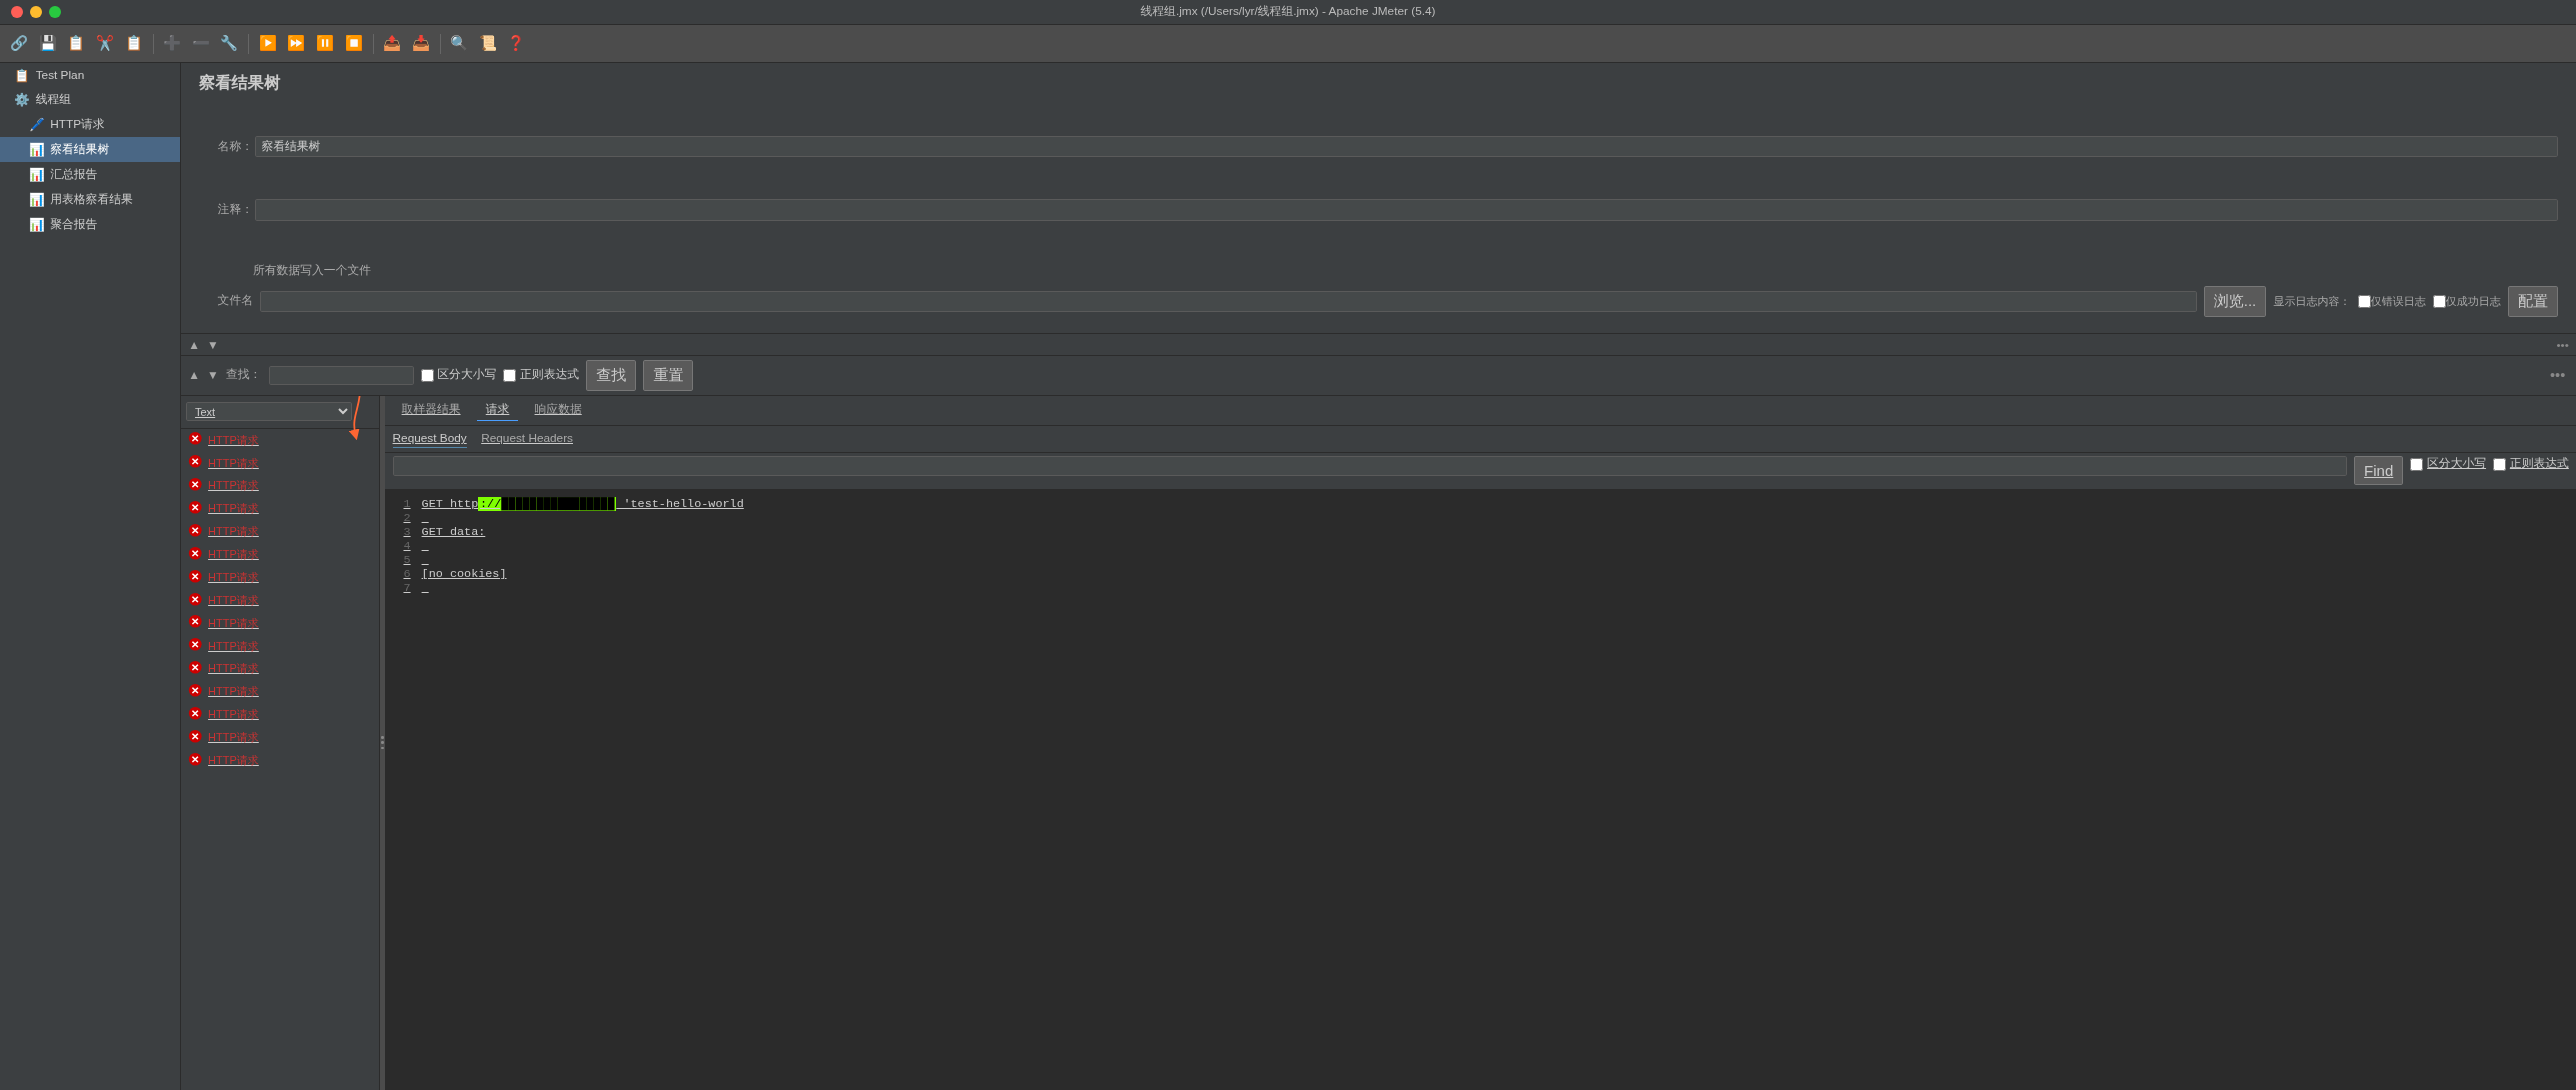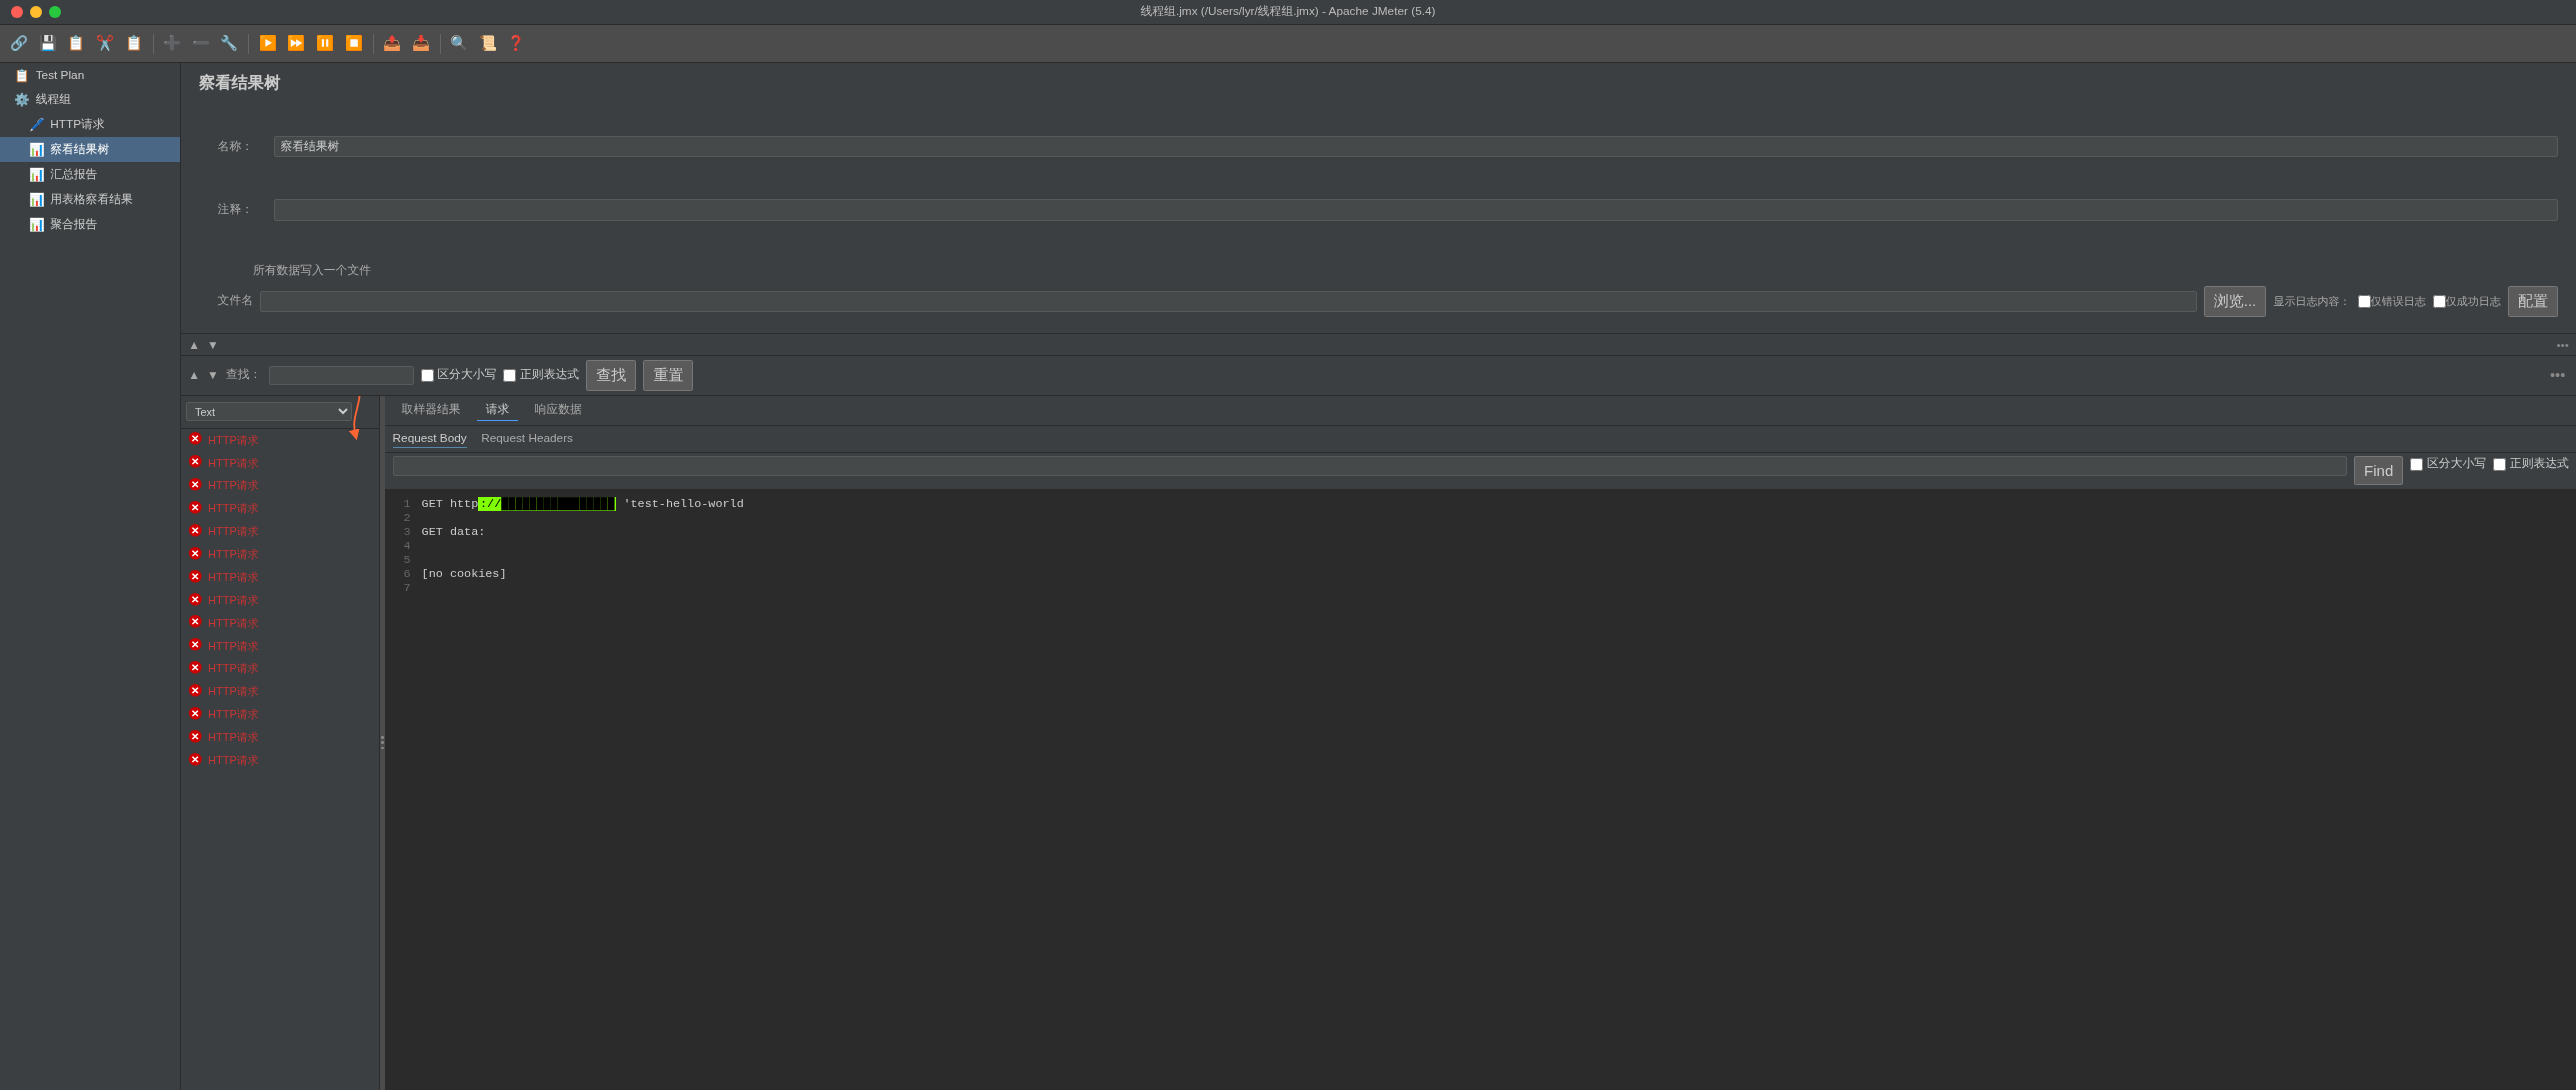--- a/index.html
+++ b/index.html
@@ -102,21 +102,21 @@
     .panel-title {
       font-size: 16.3px;
       font-weight: bold;
       color: #ccc;
       margin-bottom: 11px;
     }
     .form-row {
       display: flex;
       align-items: center;
       margin-bottom: 7.2px;
-      gap: 21px;
+      gap: 2px;
       margin-top: 42px;
     }
     .form-label {
       color: #aaa;
       min-width: 54px;
       text-align: right;
     }
     .form-input {
       flex: 1;
       background: #45494a;
@@ -162,20 +162,21 @@
       border-radius: 1.8px;
       font-size: 11.8px;
       width: 145px;
     }
 
     
     .results-area {
       display: flex;
       flex: 1;
       overflow: hidden;
+      text-decoration: underline;
     }
 
     
     .results-list-panel {
       width: 199px;
       min-width: 199px;
       display: flex;
       flex-direction: column;
       border-right: 0.9px solid #2b2b2b;
       overflow: hidden;

